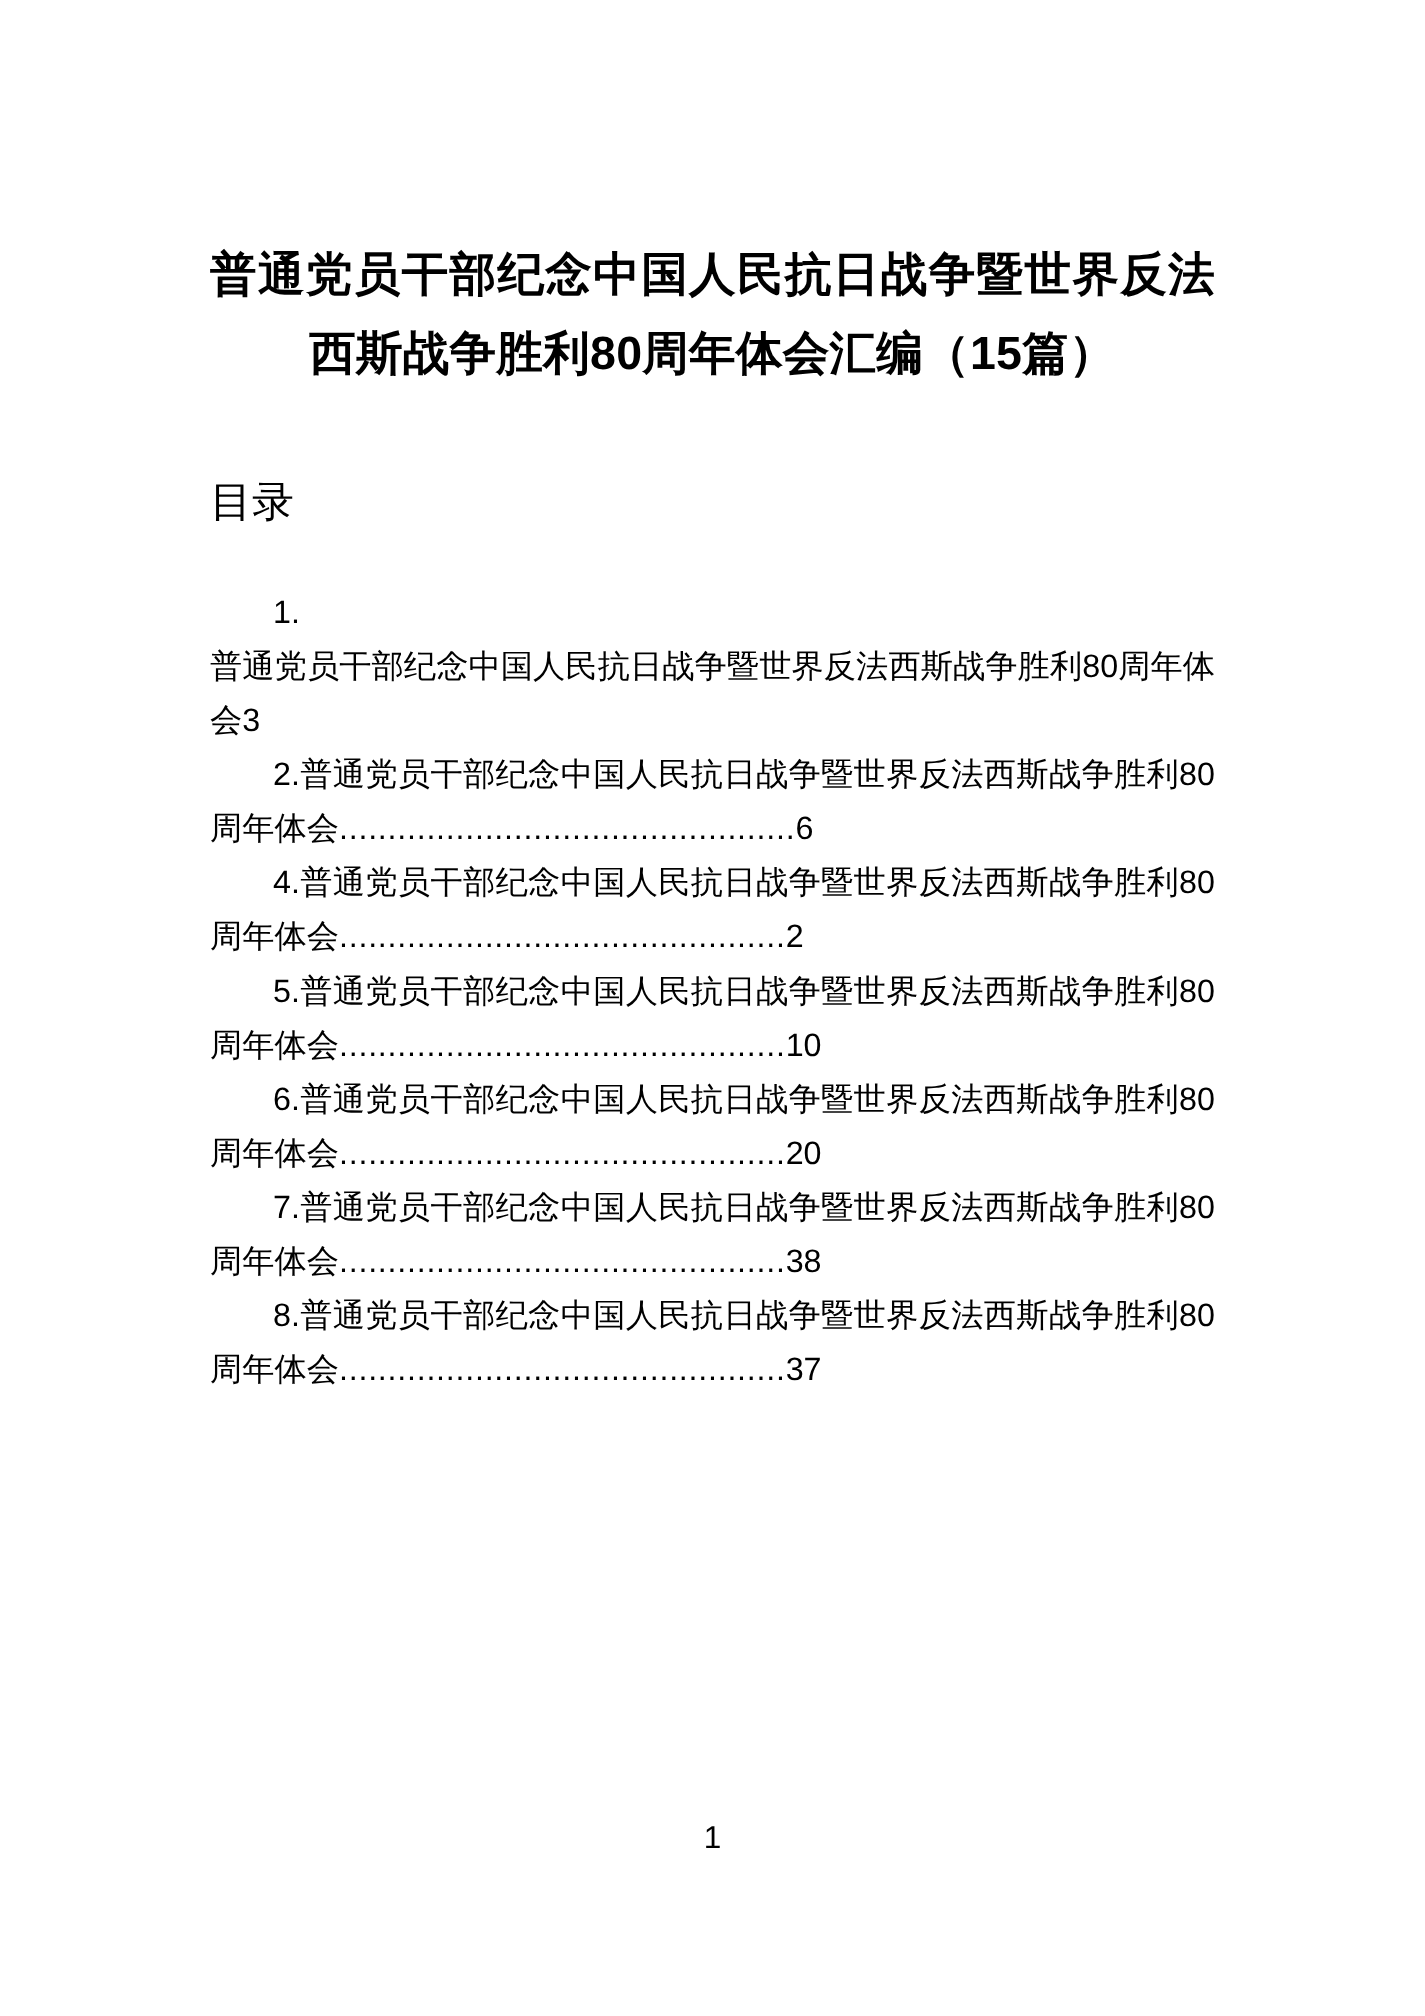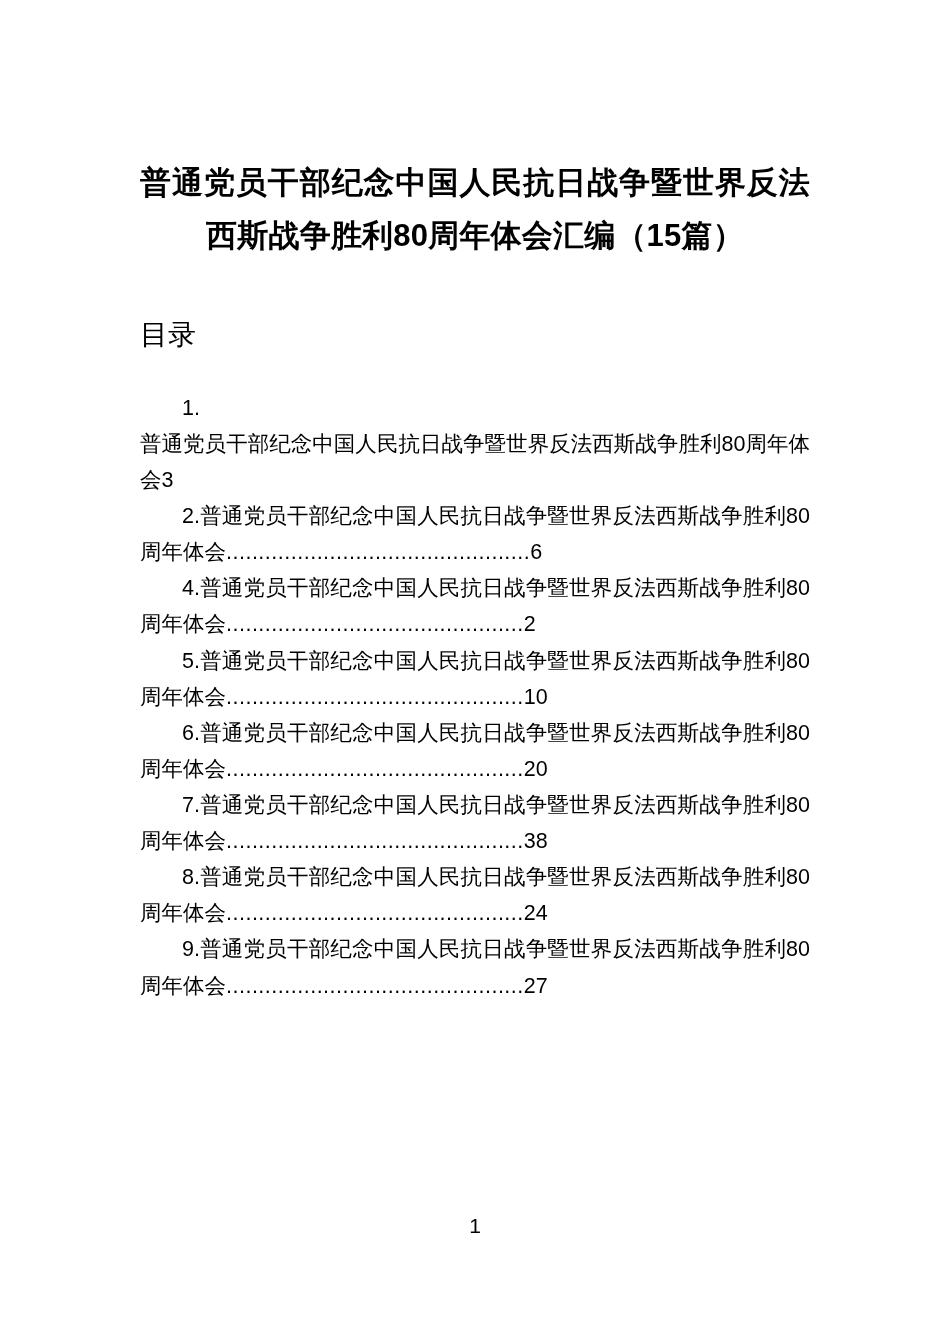--- a/index.html
+++ b/index.html
@@ -98,24 +98,21 @@
 
     <p class="toc-entry">
       <span class="num">6.</span><span class="title">普通党员干部纪念中国人民抗日战争暨世界反法西斯战争胜利80周年体会</span><span class="dots">..............................................</span><span class="pg">20</span>
     </p>
 
     <p class="toc-entry">
       <span class="num">7.</span><span class="title">普通党员干部纪念中国人民抗日战争暨世界反法西斯战争胜利80周年体会</span><span class="dots">..............................................</span><span class="pg">38</span>
     </p>
 
     <p class="toc-entry">
-      <span class="num">8.</span><span class="title">普通党员干部纪念中国人民抗日战争暨世界反法西斯战争胜利80周年体会</span><span class="dots">..............................................</span><span class="pg">24</span>
+      <span class="num">8.</span><span class="title">普通党员干部纪念中国人民抗日战争暨世界反法西斯战争胜利80周年体会</span><span class="dots">..............................................</span><span class="pg">37</span>
     </p>
 
-    <p class="toc-entry">
-      <span class="num">9.</span><span class="title">普通党员干部纪念中国人民抗日战争暨世界反法西斯战争胜利80周年体会</span><span class="dots">..............................................</span><span class="pg">27</span>
-    </p>
 
   </div>
 
   <div class="page-number">1</div>
 
 </div>
 
 </body></html>

